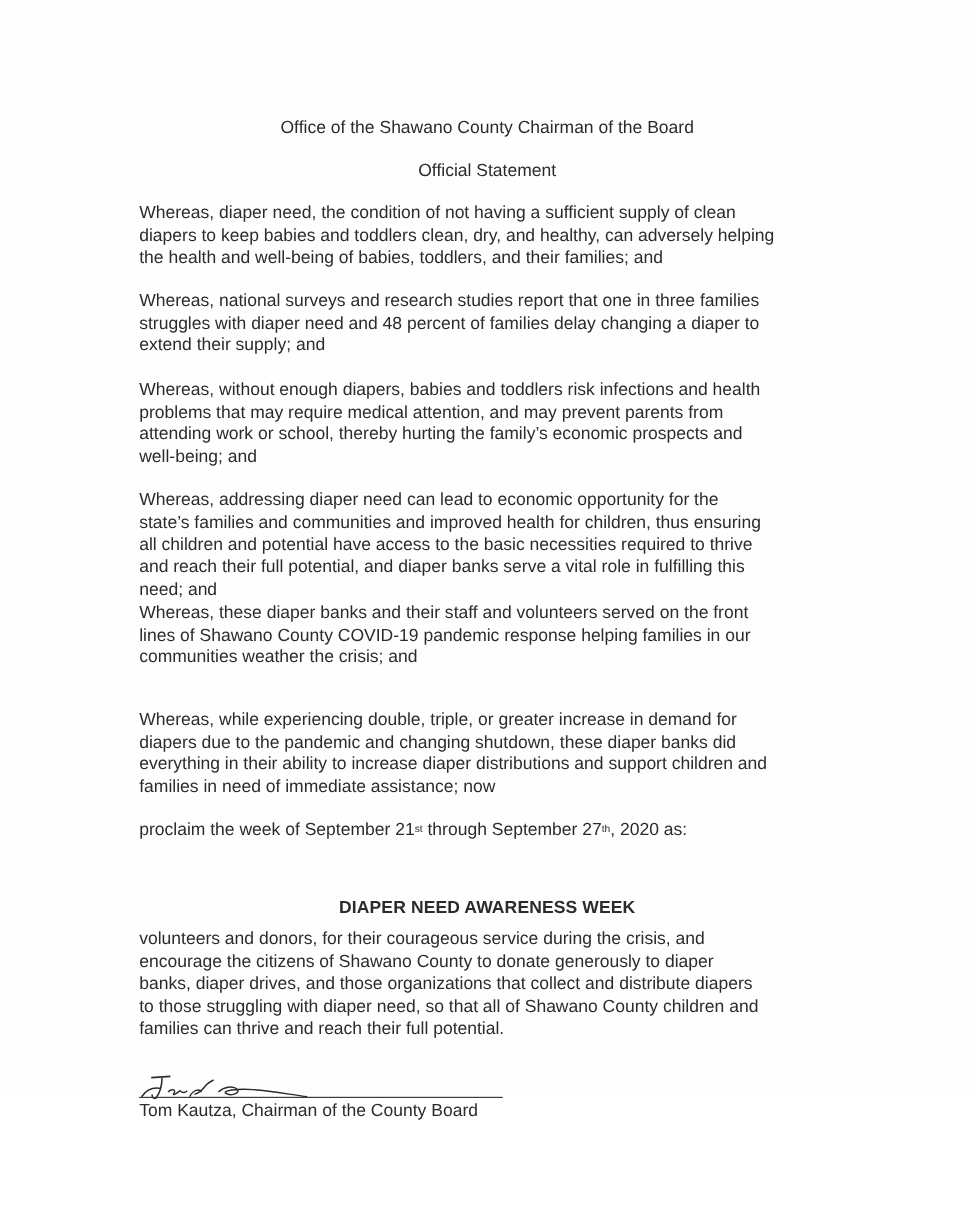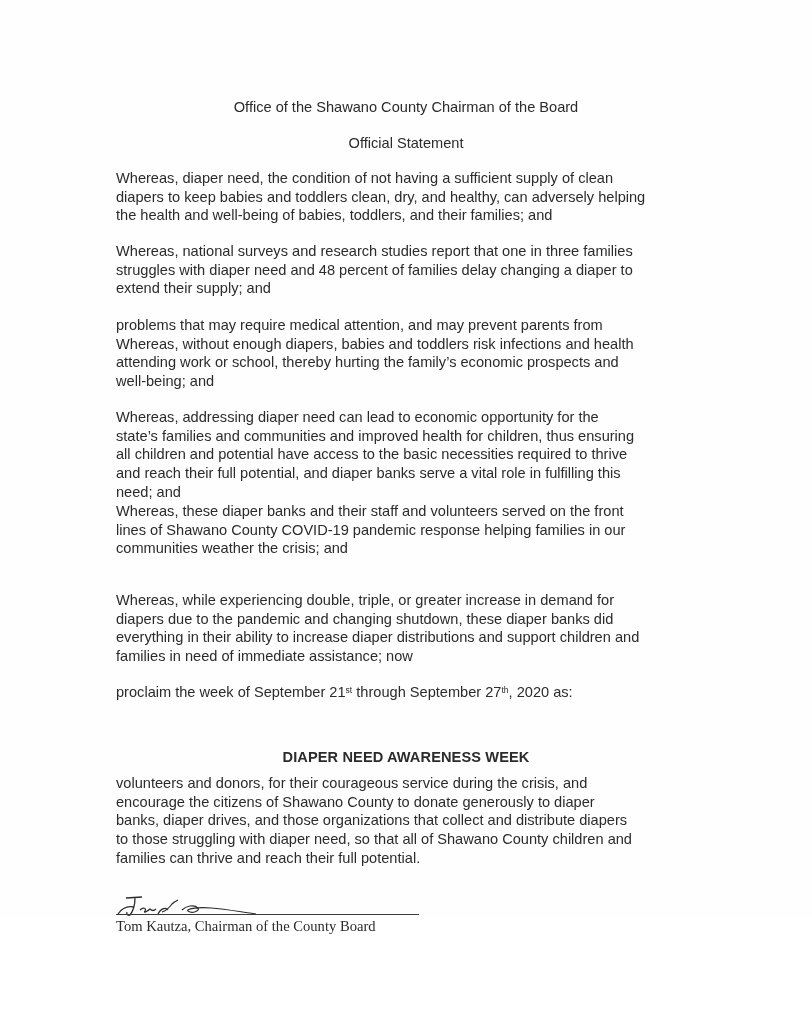--- a/index.html
+++ b/index.html
@@ -82,21 +82,20 @@
       top: 0;
     }
     .sig-name {
       position: absolute;
       left: 0;
       top: 27px;
       font-size: 14.6px;
       line-height: 18px;
       white-space: nowrap;
       color: #2b2b2b;
-      font-family: Liberation Serif, serif;
     }
   </style>
 </head>
 <body>
 
 <div class="page">
 
   <div class="center-line" style="top:98px;">Office of the Shawano County Chairman of the Board</div>
 
   <div class="center-line" style="top:134px;">Official Statement</div>
@@ -107,22 +106,22 @@
     <span class="ln">the health and well-being of babies, toddlers, and their families; and</span>
   </p>
 
   <p class="para" style="top:242px;">
     <span class="ln">Whereas, national surveys and research studies report that one in three families</span>
     <span class="ln">struggles with diaper need and 48 percent of families delay changing a diaper to</span>
     <span class="ln">extend their supply; and</span>
   </p>
 
   <p class="para" style="top:316px;">
+    <span class="ln">Whereas, without enough diapers, babies and toddlers risk infections and health</span>
     <span class="ln">problems that may require medical attention, and may prevent parents from</span>
-    <span class="ln">Whereas, without enough diapers, babies and toddlers risk infections and health</span>
     <span class="ln">attending work or school, thereby hurting the family’s economic prospects and</span>
     <span class="ln">well-being; and</span>
   </p>
 
   <p class="para" style="top:408px;">
     <span class="ln">Whereas, addressing diaper need can lead to economic opportunity for the</span>
     <span class="ln">state’s families and communities and improved health for children, thus ensuring</span>
     <span class="ln">all children and potential have access to the basic necessities required to thrive</span>
     <span class="ln">and reach their full potential, and diaper banks serve a vital role in fulfilling this</span>
     <span class="ln">need; and</span>

